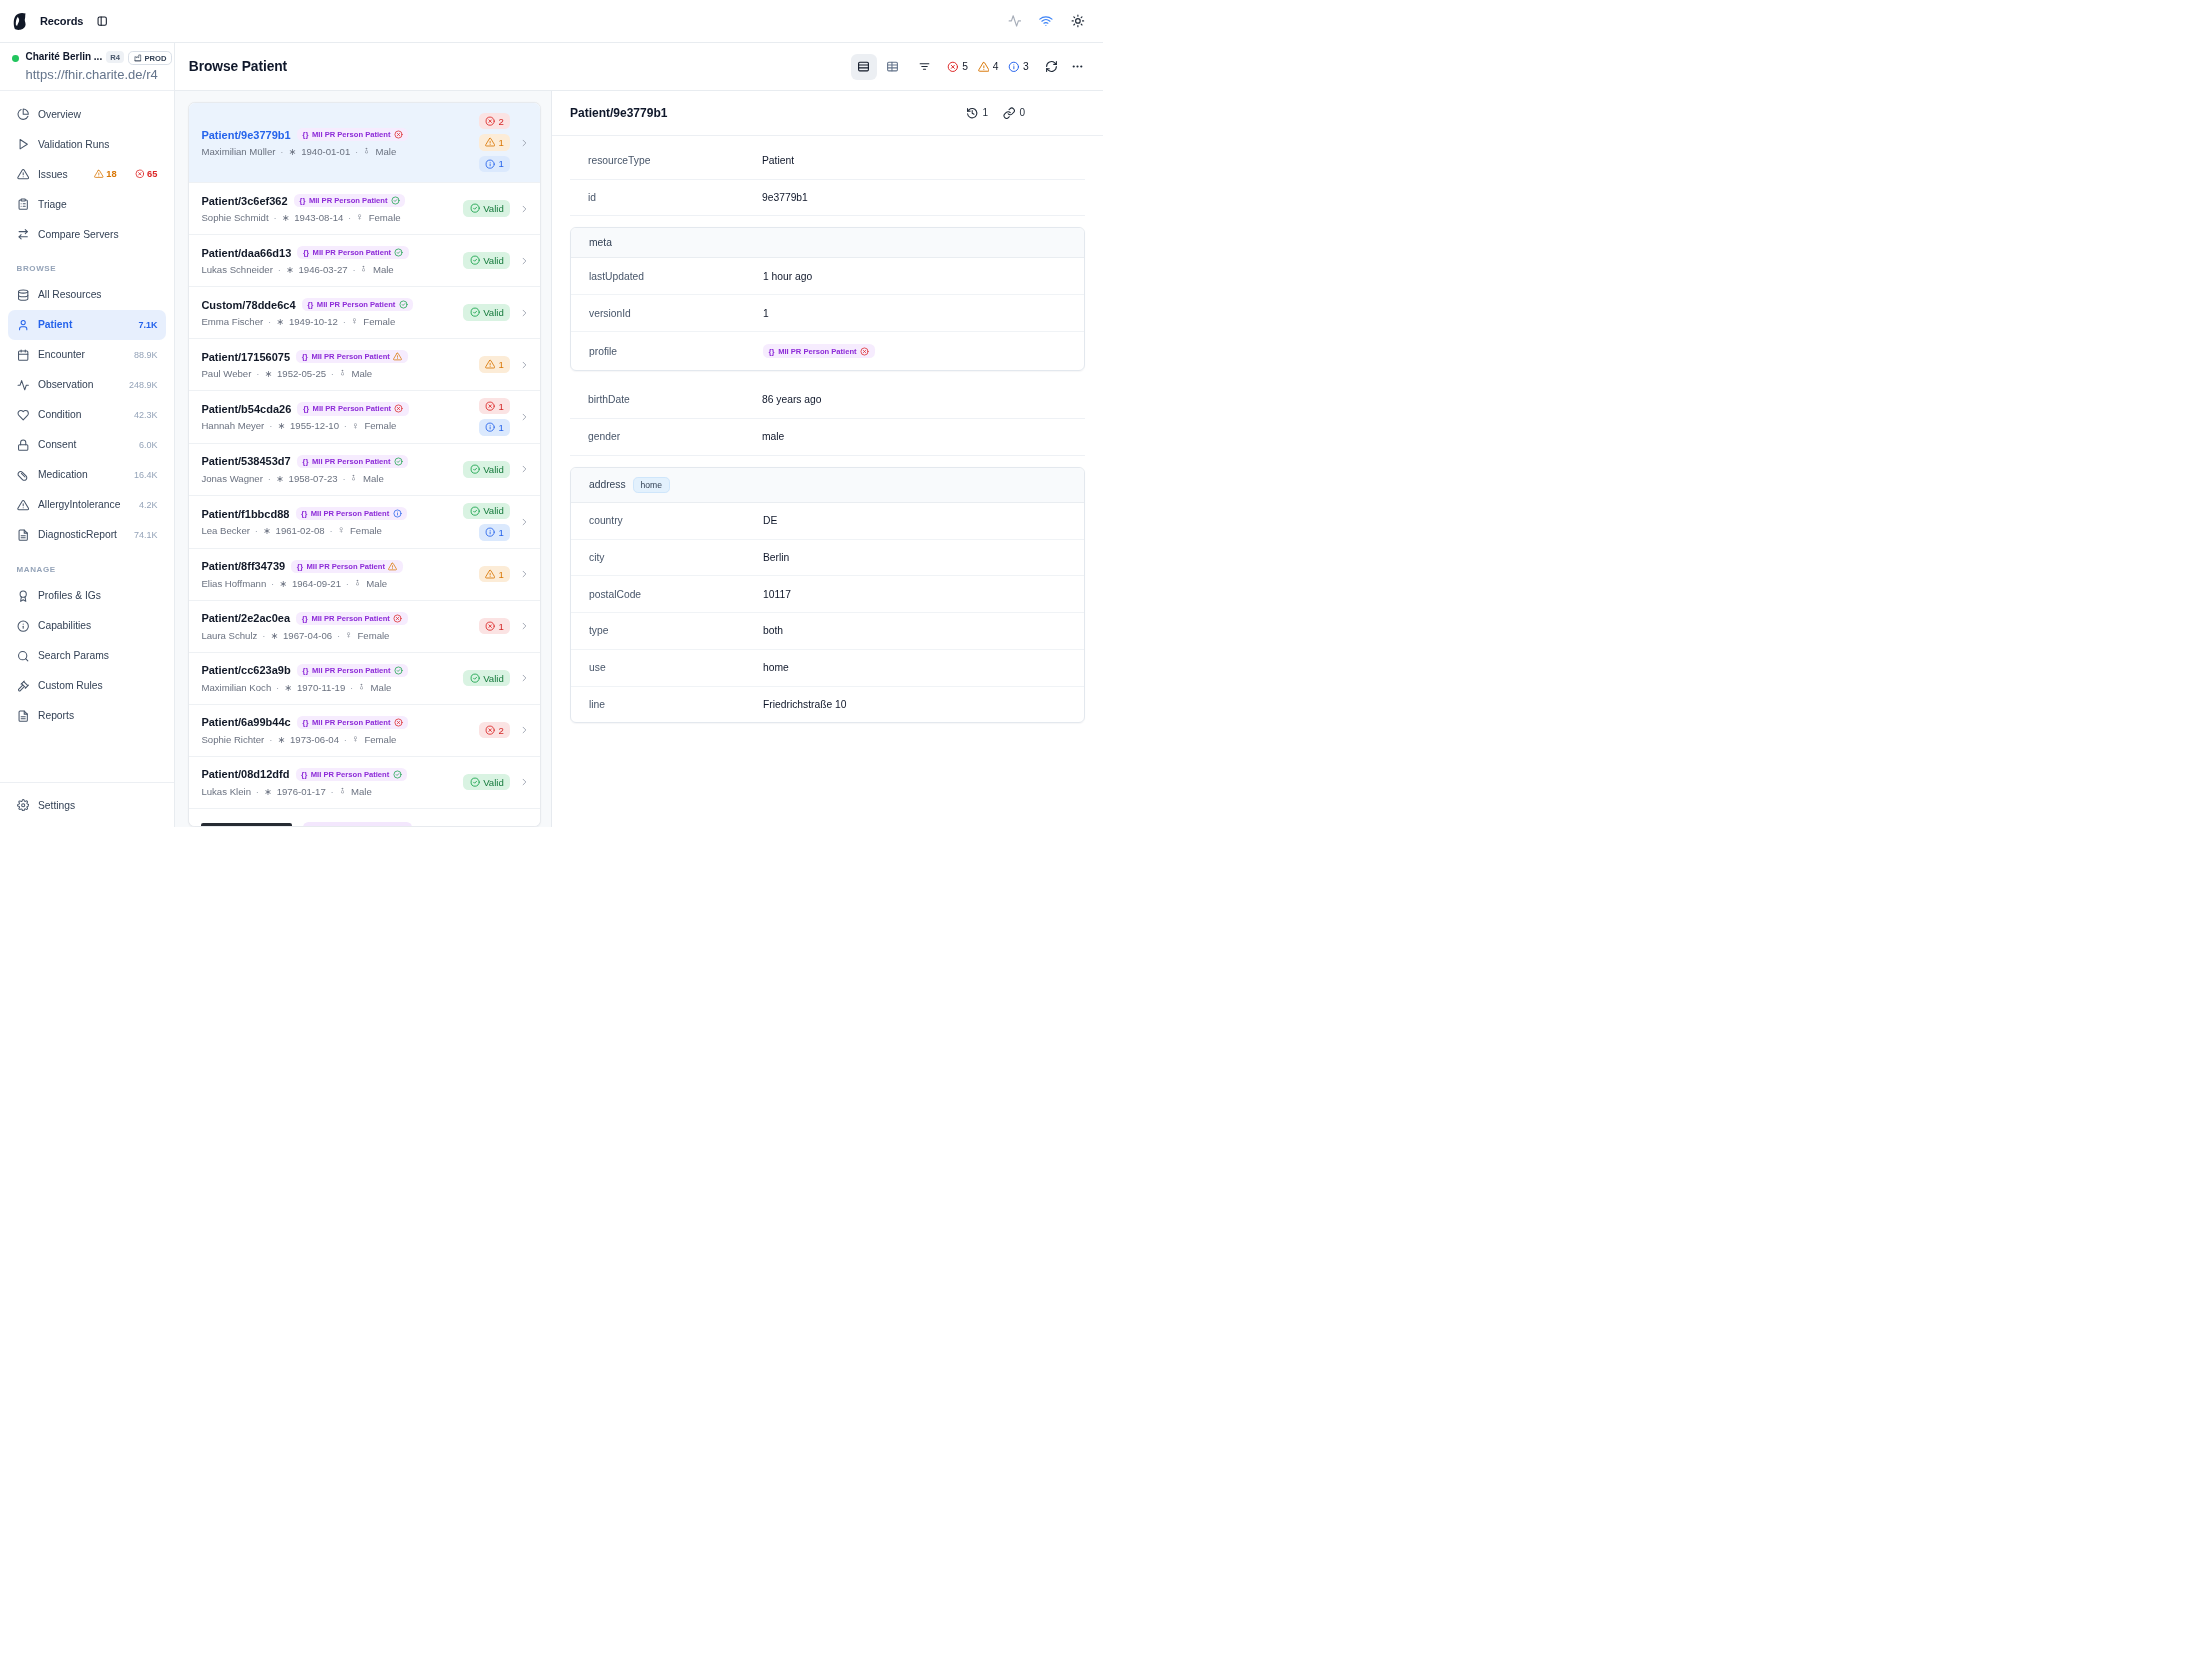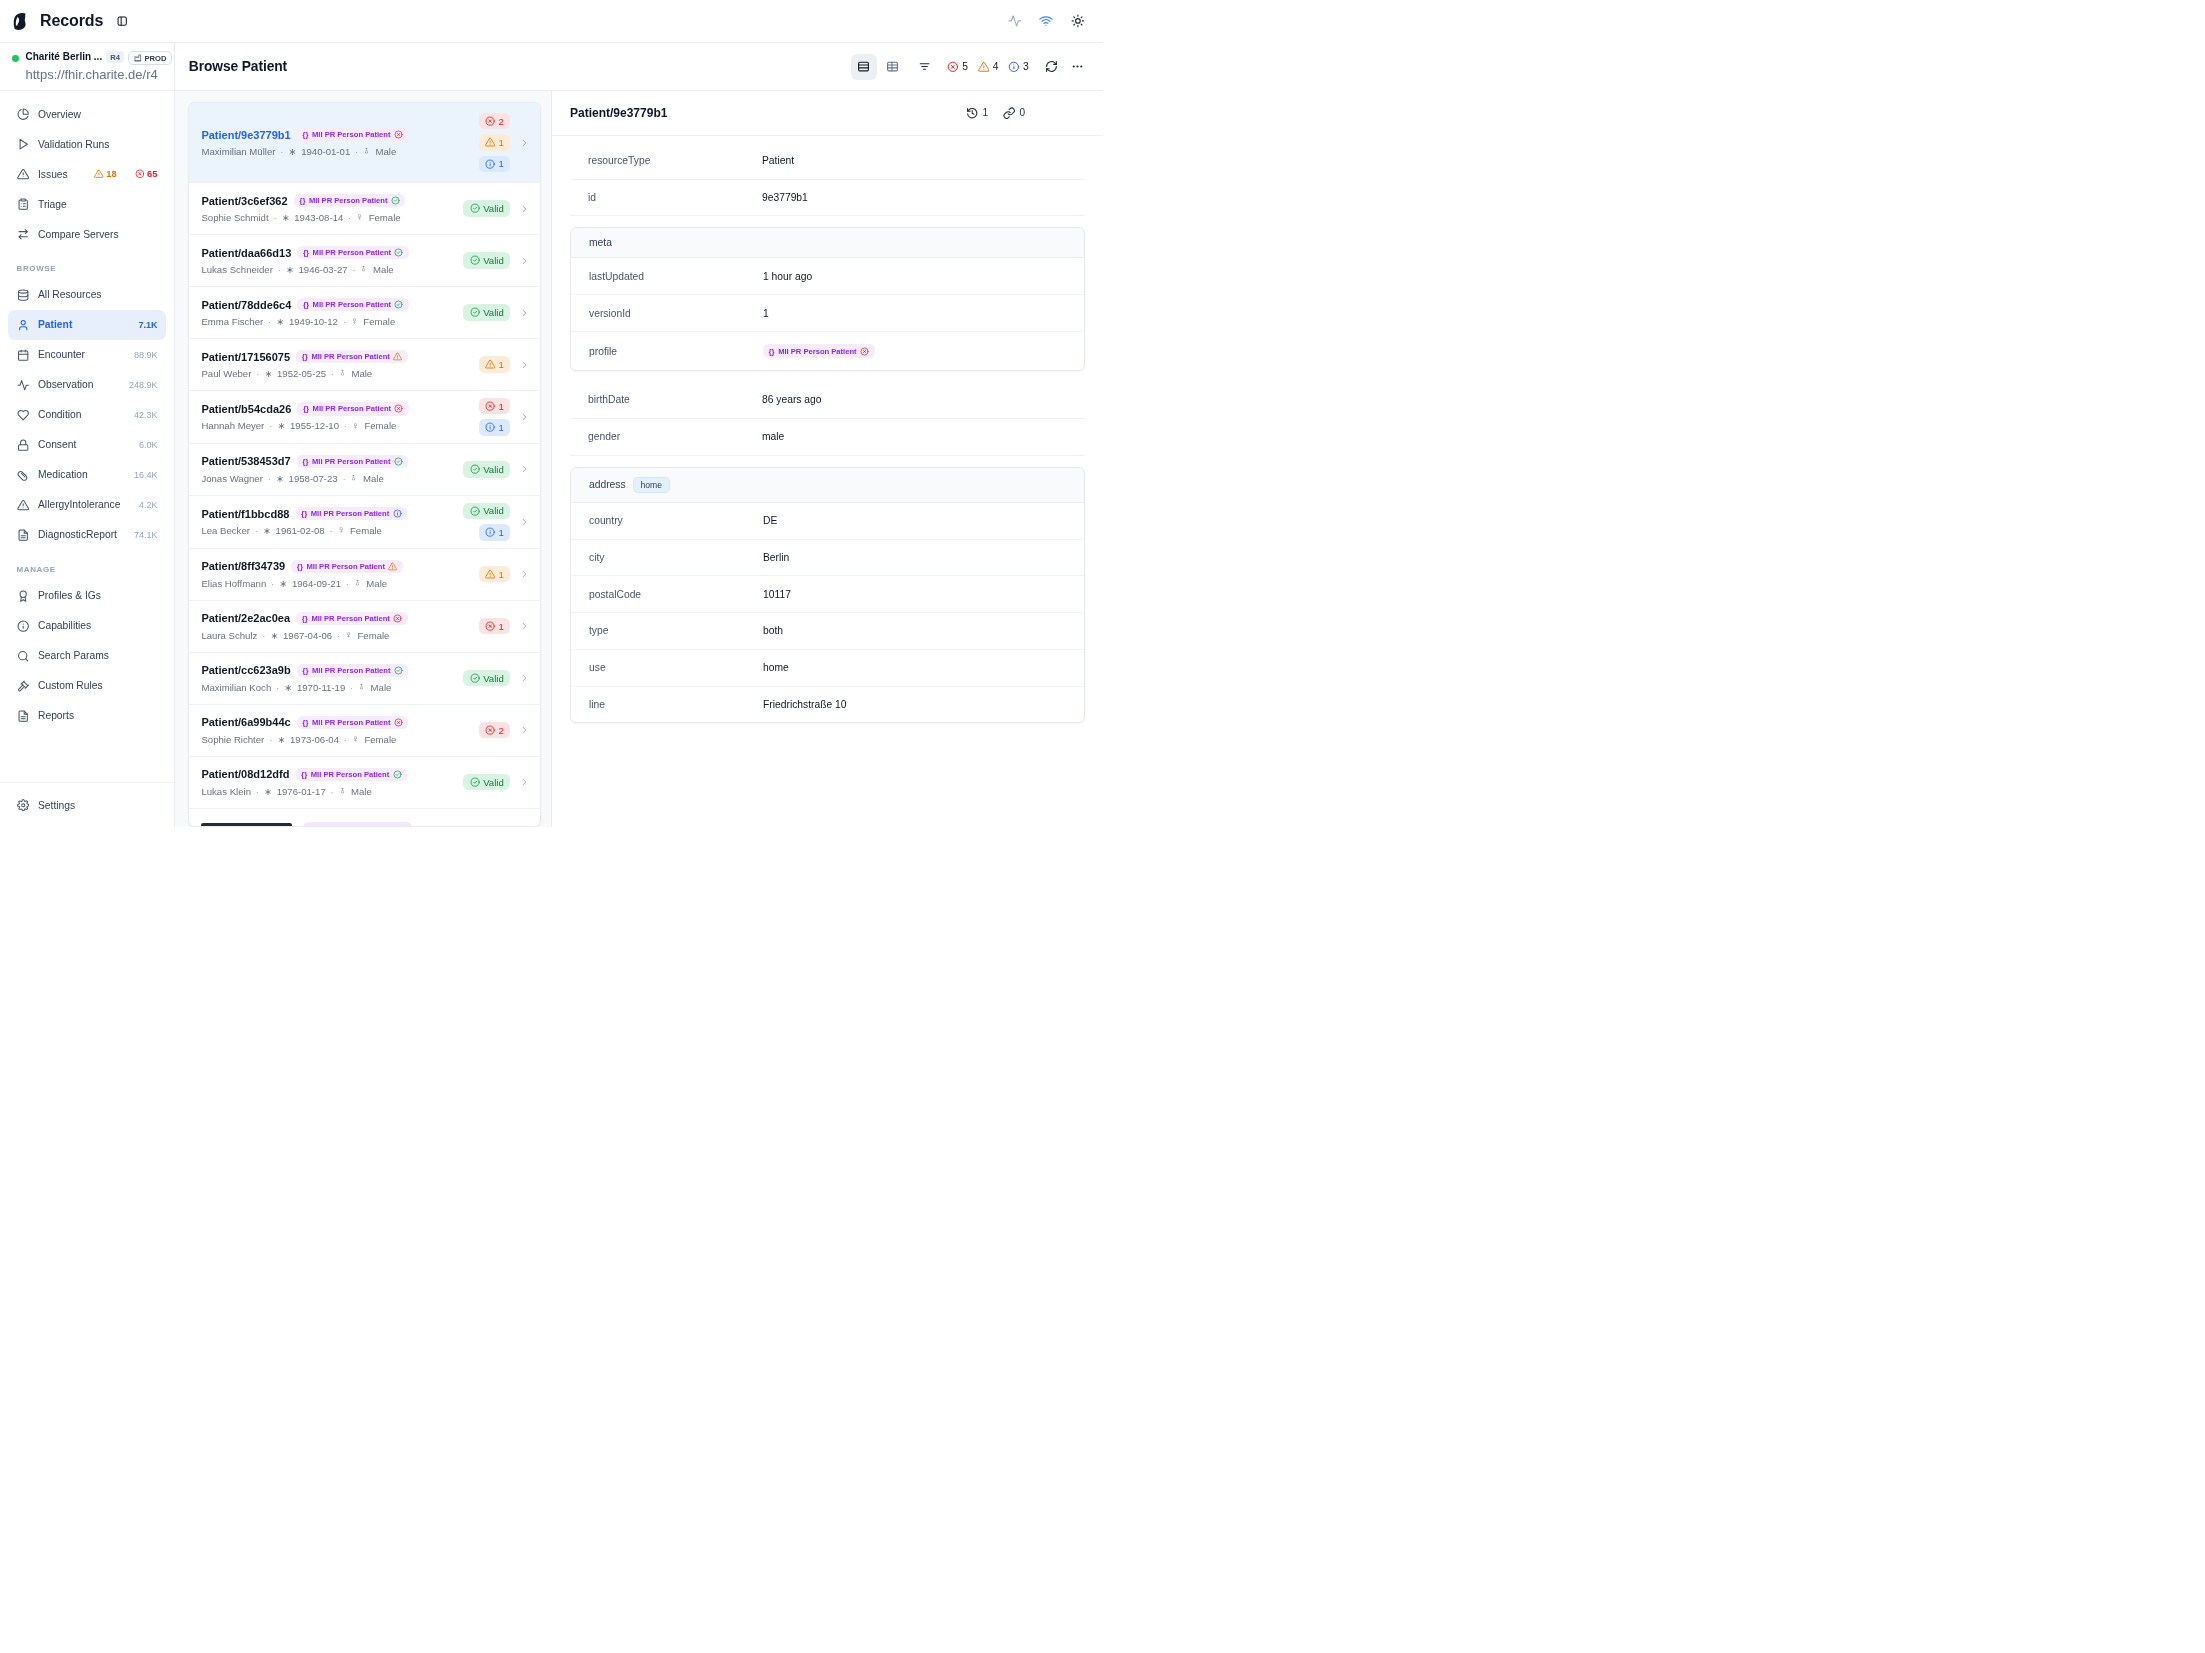--- a/index.html
+++ b/index.html
@@ -4,21 +4,21 @@
 <style>
   * { margin:0; padding:0; box-sizing:border-box; }
   html,body { width:1103px; height:827px; overflow:hidden; background:#fff;
     font-family:"Liberation Sans","DejaVu Sans",sans-serif; color:#0f172a; }
   svg { display:block; }
   .ic { stroke:currentColor; fill:none; stroke-width:2; stroke-linecap:round; stroke-linejoin:round; }
 
   
   .topbar { height:43px; display:flex; align-items:center; border-bottom:0.7px solid #e8ecf0; background:#fff; }
   .brand { display:flex; align-items:center; gap:6.9px; padding-left:12.4px; width:175px; }
-  .brand-name { font-size:16px; font-weight:700; letter-spacing:-0.1px; }
+  .brand-name { font-size:11px; font-weight:700; letter-spacing:-0.1px; }
   .panel-toggle { margin-left:5.5px; color:#111827; cursor:pointer; }
   .topbar-right { margin-left:auto; display:flex; align-items:center; gap:18px; padding-right:18px; }
   .tb-ic { width:13.8px; height:13.8px; }
   .c-gray { color:#a7aeb9; } .c-wifi { color:#3b82f6; } .c-dark { color:#1f2937; }
 
   
   .app { display:flex; height:784px; }
   .sidebar { width:175px; background:#fff; border-right:0.7px solid #e8ecf0; display:flex; flex-direction:column; flex:none; }
   .main { flex:1; display:flex; flex-direction:column; min-width:0; }
 
@@ -564,21 +564,21 @@
                 </span>
             </div>
             <svg class="ic row-chev" viewBox="0 0 24 24">
                 <polyline points="9 18 15 12 9 6"></polyline>
               </svg>
           </div>
 
           <div class="prow">
             <div class="prow-main">
               <div class="prow-title">
-                <span class="pid">Patient/78dde6c4</span>
+                <span class="pid">Custom/78dde6c4</span>
                 <span class="profile-pill">
                     <span class="braces">{}</span>
                     <span>MII PR Person Patient</span>
                     <svg class="ic mini ok" viewBox="0 0 24 24">
                       <circle cx="12" cy="12" r="9.5"></circle>
                       <path d="m8.5 12.2 2.3 2.3 4.7-4.8"></path>
                     </svg>
                   </span>
               </div>
               <div class="prow-sub">

